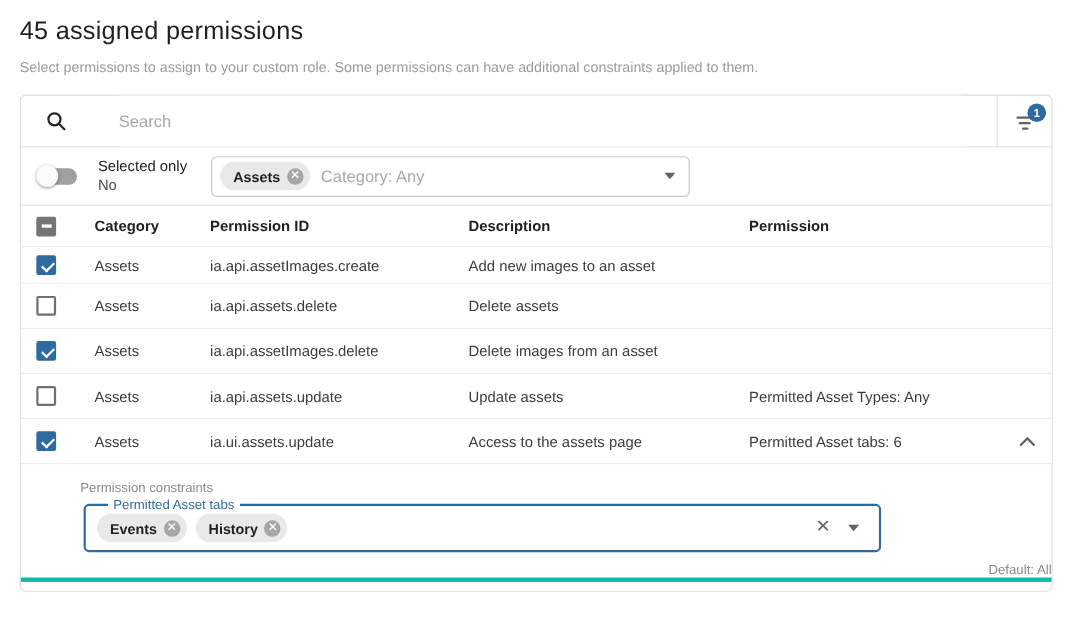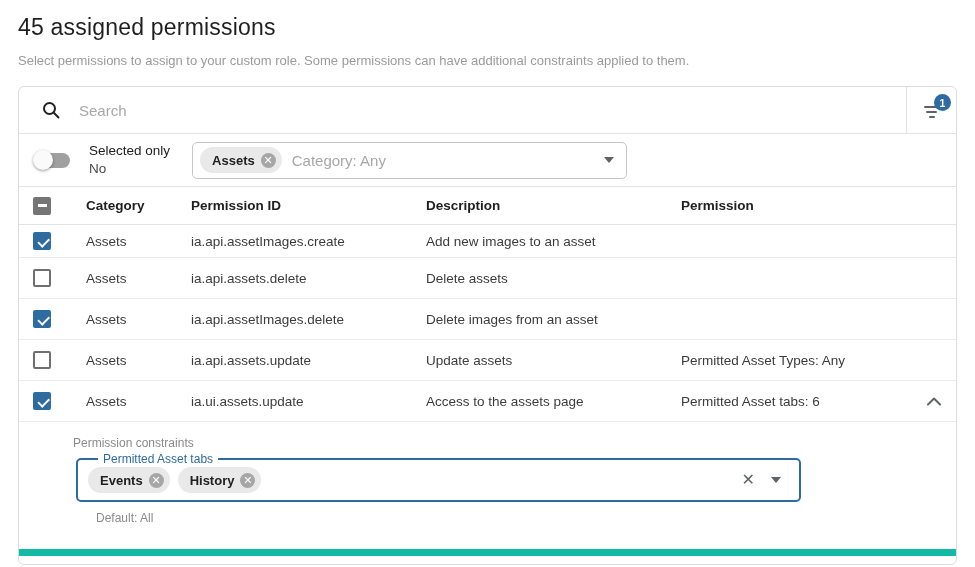--- a/index.html
+++ b/index.html
@@ -6,21 +6,21 @@
   html,body { width: 975px; height: 567px; background: #ffffff; overflow: hidden; }
   body { font-family: "Liberation Sans", sans-serif; color: #3c3c3c; }
 
   .page { padding: 10px 18px 0 18px; }
   .page-title { font-size: 23px; font-weight: 400; color: #1f1f1f; margin: 4px 0 12px; letter-spacing: 0.2px; }
   .page-subtitle { font-size: 13px; color: #9b9b9b; margin-bottom: 18px; }
 
   .card { border: 1px solid #dcdcdc; border-radius: 6px; width: 939px; background: #fff; }
 
   
-  .search-row { display: flex; align-items: center; height: 47px; border-bottom: 1px solid #e3e3e3; }
+  .search-row { display: flex; align-items: center; height: 47px; border-bottom: 1px solid #e3e3e3; gap: 29px; }
   .search-icon { margin-left: 22px; display: flex; align-items: center; }
   .search-input { border: none; outline: none; flex: 1; font-size: 15px; color: #212121; margin-left: 18px; font-family: "Liberation Sans", sans-serif; height: 100%; }
   .search-input::placeholder { color: #a8a8a8; }
   .filter-area { width: 50px; height: 100%; border-left: 1px solid #e3e3e3; display: flex; align-items: center; justify-content: center; position: relative; cursor: pointer; }
   .filter-glyph { display: flex; flex-direction: column; align-items: center; gap: 3px; margin-top: 4px; }
   .filter-glyph i { display: block; height: 2px; background: #5f6368; border-radius: 1px; }
   .filter-glyph i:nth-child(1){ width: 16px; }
   .filter-glyph i:nth-child(2){ width: 11px; }
   .filter-glyph i:nth-child(3){ width: 6px; }
   .filter-badge { position: absolute; top: 7px; right: 5px; width: 17px; height: 17px; border-radius: 50%; background: #2e6ba0; color: #fff; font-size: 10.5px; display: flex; align-items: center; justify-content: center; font-weight: bold; }
@@ -52,29 +52,29 @@
   .col-constraints { flex: 1; }
   .col-chevron { width: 44px; flex: none; display: flex; align-items: center; justify-content: center; }
 
   .cbx { position: relative; width: 18px; height: 18px; border: 2px solid #6f6f6f; border-radius: 2px; background: #fff; margin-left: 14px; cursor: pointer; flex: none; }
   .cbx.checked { background: #2e6ba0; border-color: #2e6ba0; }
   .cbx.checked::after { content: ""; position: absolute; left: 2.5px; top: 3.5px; width: 9px; height: 4.5px; border-left: 2.5px solid #fff; border-bottom: 2.5px solid #fff; transform: rotate(-45deg); }
   .cbx.indeterminate { background: #757575; border-color: #757575; }
   .cbx.indeterminate::after { content: ""; position: absolute; left: 2.5px; top: 5.5px; width: 9px; height: 2.5px; background: #fff; }
 
   
-  .expanded-panel { border-bottom: 7px solid #14b8a6; padding: 14px 0 24px 0; }
+  .expanded-panel { border-bottom: 4px solid #14b8a6; padding: 14px 0 0 0; }
   .panel-title { margin-left: 54px; font-size: 12px; color: #8a8a8a; }
   .constraint-fieldset { margin: 2px 0 0 57px; width: 725px; border: 2px solid #2e6ba0; border-radius: 5px; padding: 1px 10px 7px 10px; }
   .constraint-fieldset legend { color: #2e6ba0; font-size: 12px; padding: 0 5px; margin-left: 10px; }
   .fieldset-inner { display: flex; align-items: center; }
   .fieldset-icons { margin-left: auto; display: flex; align-items: center; gap: 16px; margin-right: 8px; }
   .clear-x { color: #5f6368; font-size: 16px; line-height: 1; cursor: pointer; }
   .chip + .chip { margin-left: 8px; }
-  .helper-text { margin: 9px 0 0 77px; font-size: 12px; color: #8a8a8a; }
+  .helper-text { margin: 9px 0 0 77px; font-size: 12px; color: #8a8a8a; text-align: right; }
 
   .partial-row { height: 8px; }
 </style>
 </head>
 <body>
 
 <div class="page">
   <h1 class="page-title">45 assigned permissions</h1>
   <div class="page-subtitle">Select permissions to assign to your custom role. Some permissions can have additional constraints applied to them.</div>
 

